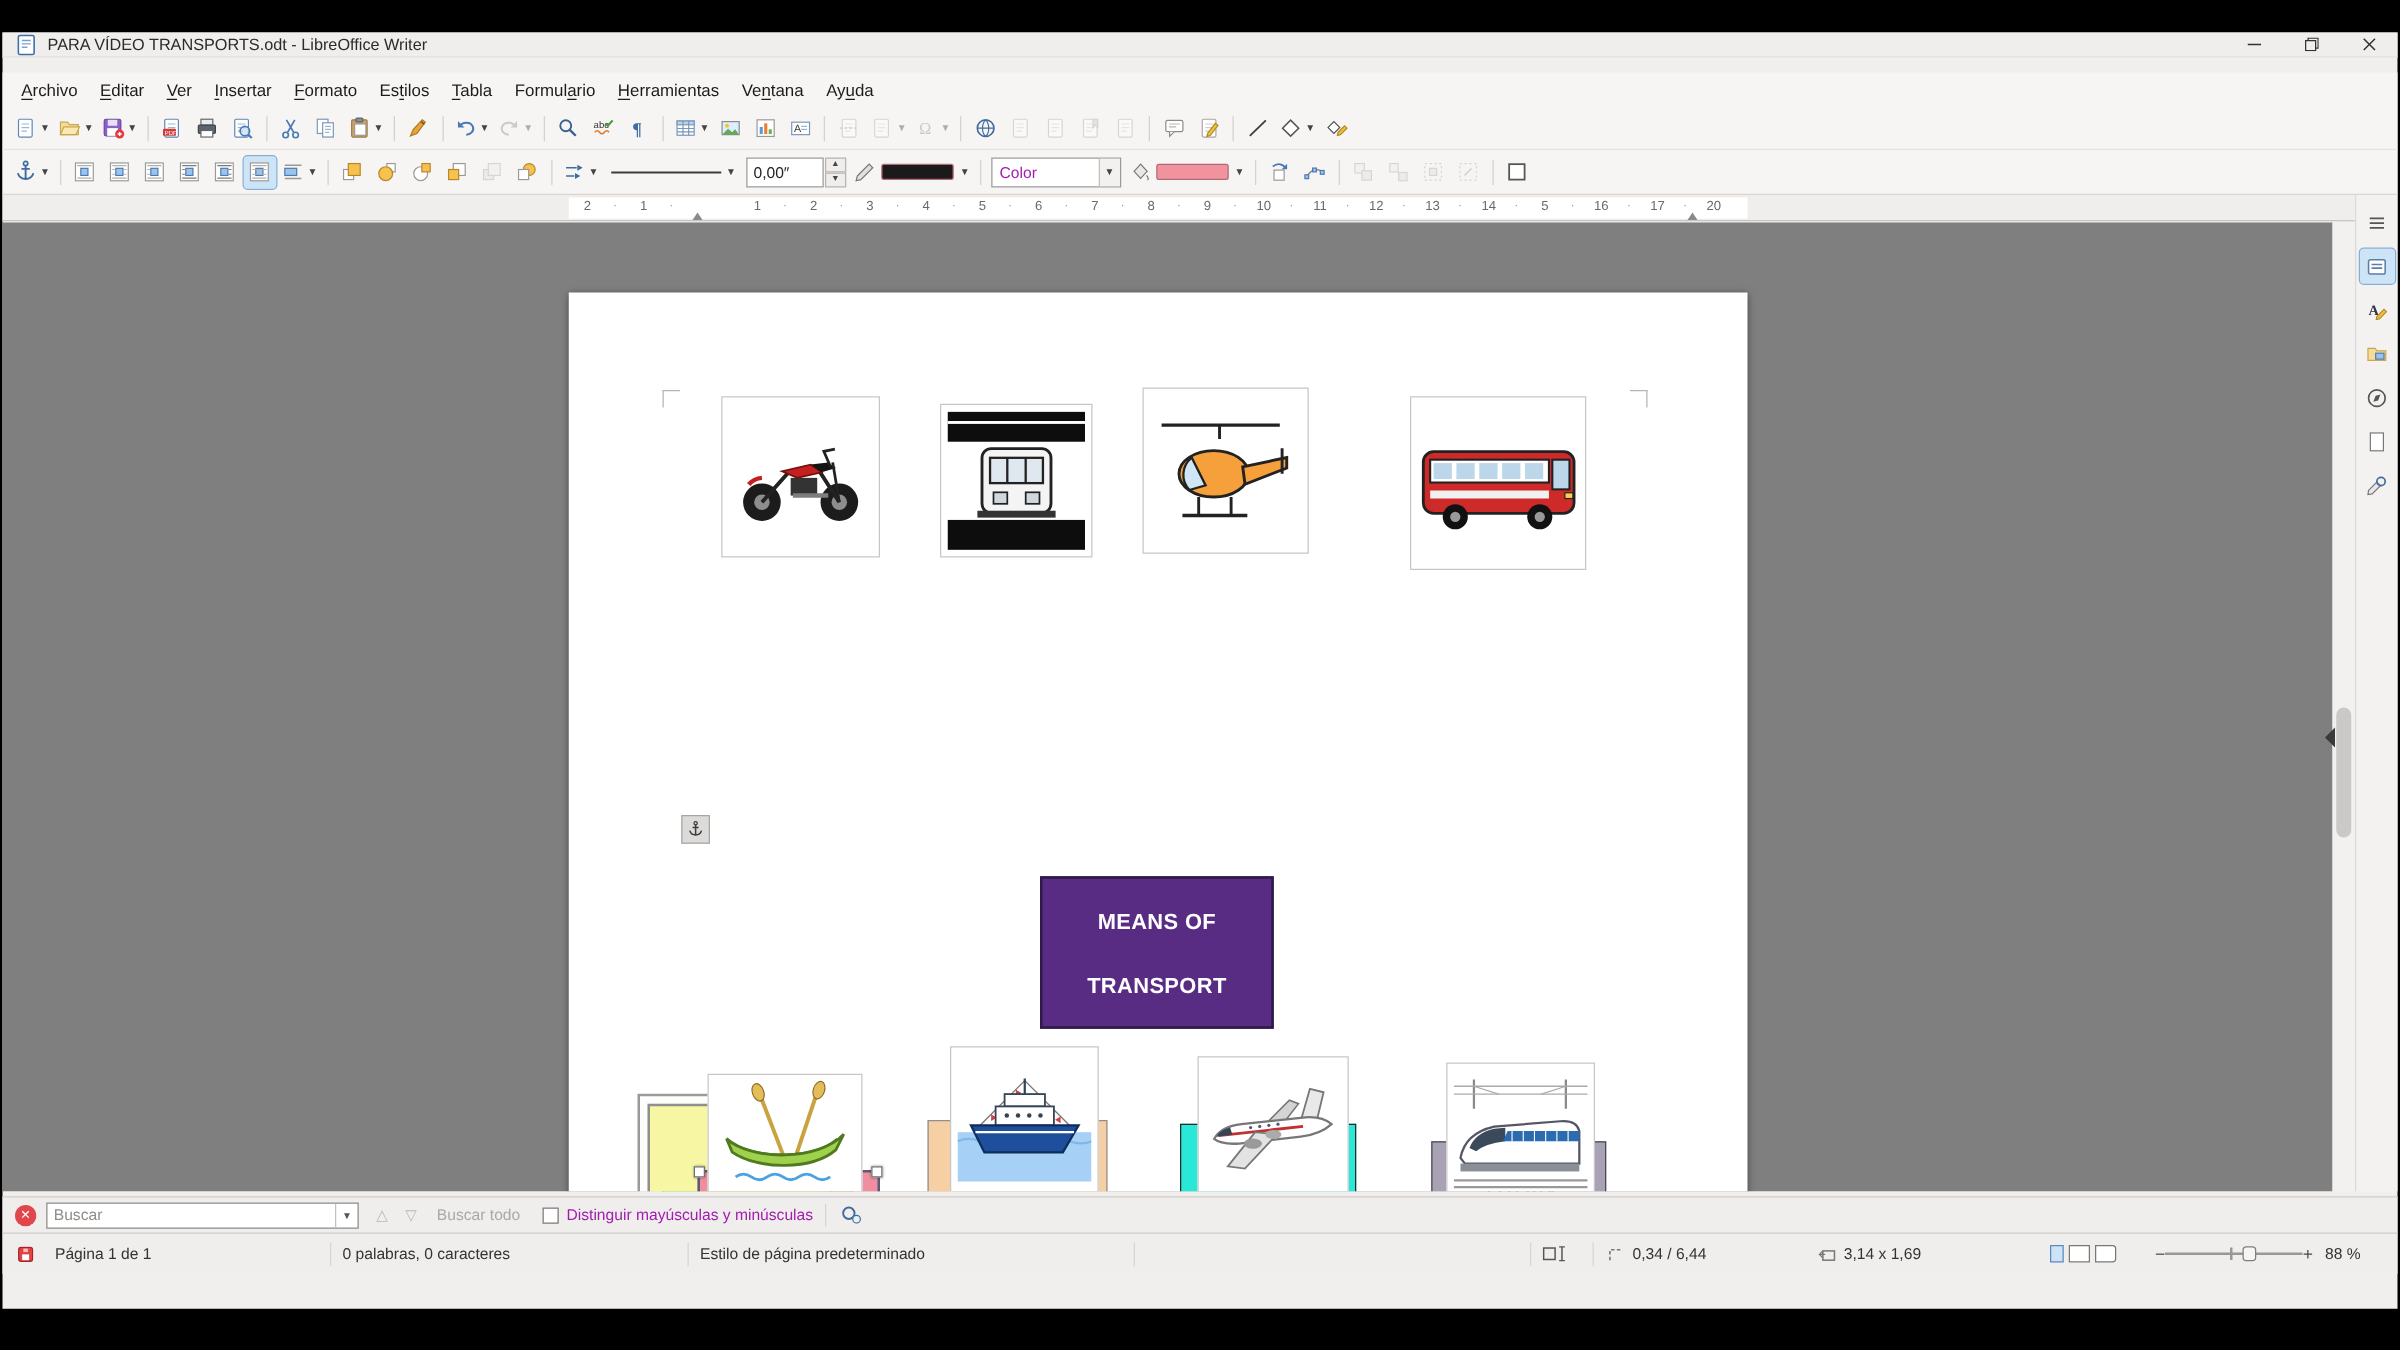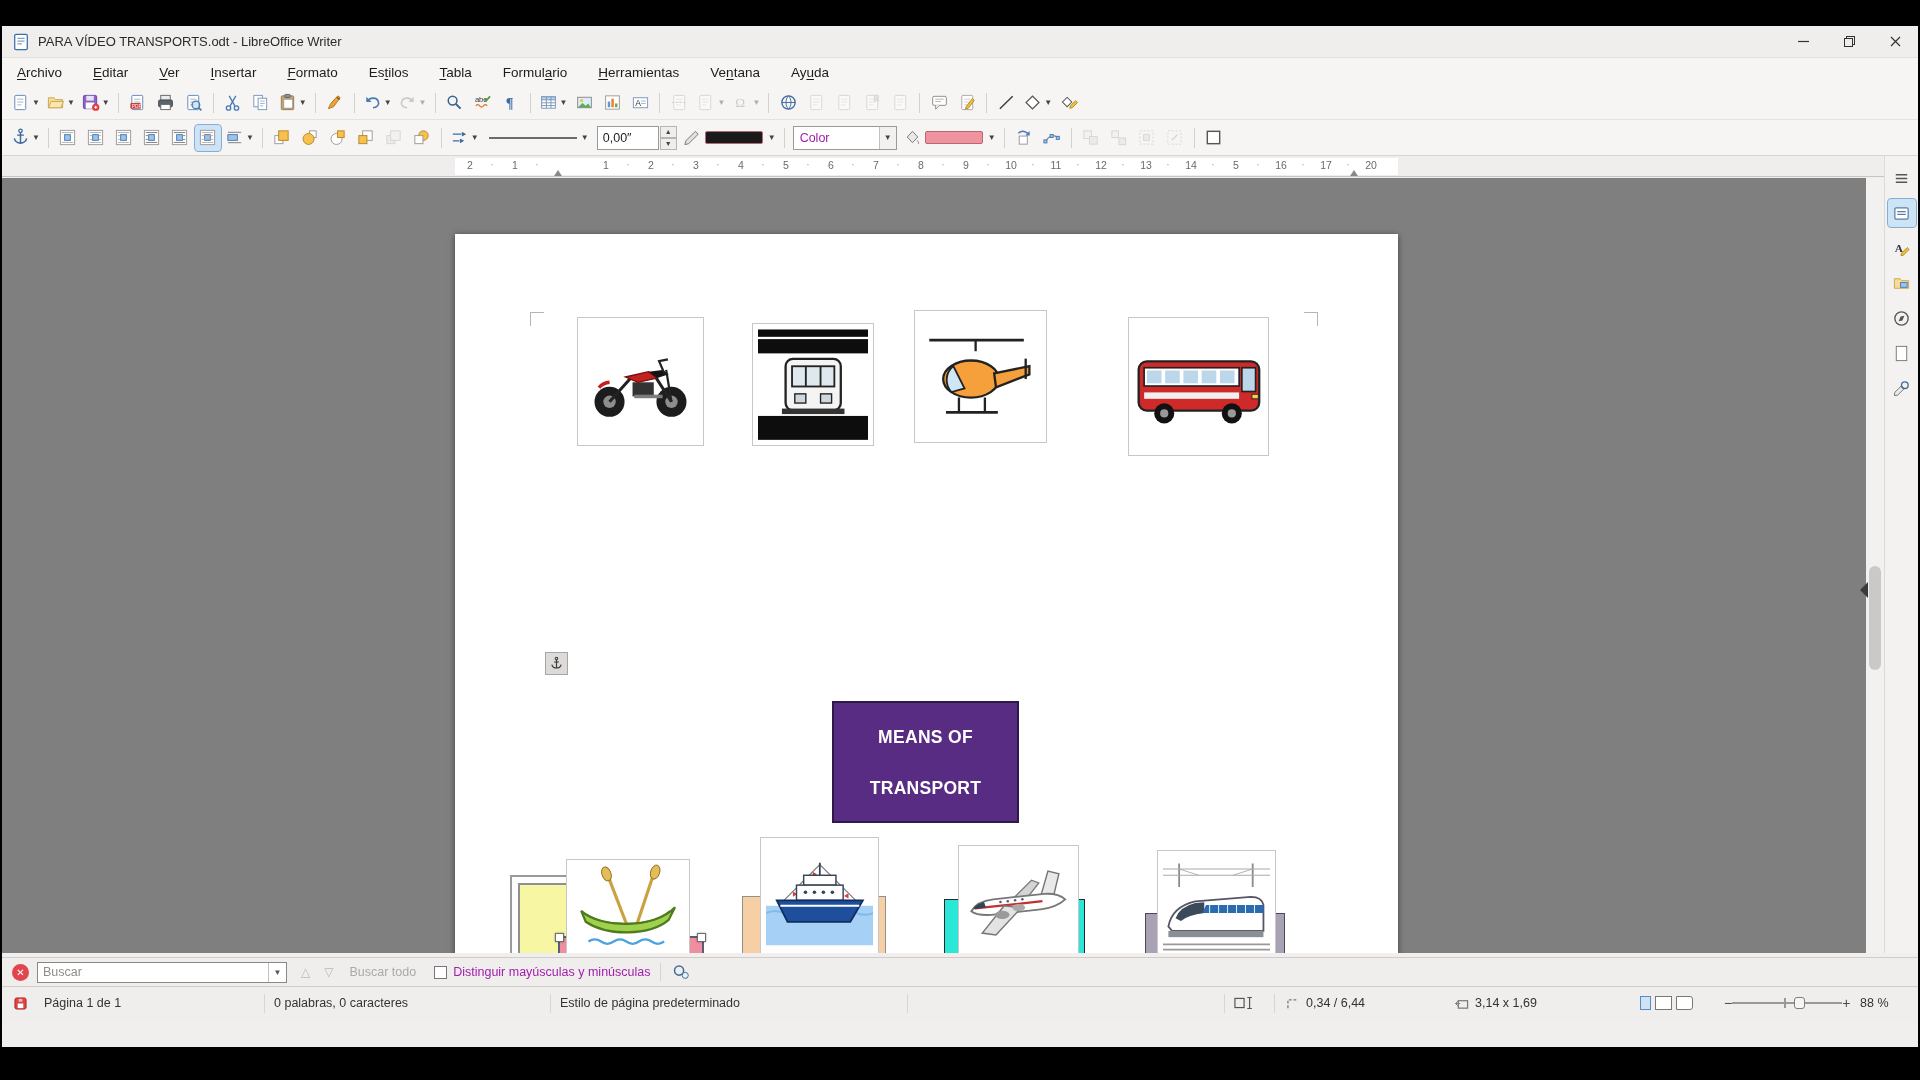--- a/index.html
+++ b/index.html
@@ -2,32 +2,32 @@
 <html><head>
 <meta charset="utf-8">
 <style>
   * { margin:0; padding:0; box-sizing:border-box; }
   html,body { width:1920px; height:1080px; overflow:hidden; background:#000;
     font-family:"Liberation Sans","DejaVu Sans",sans-serif; }
   #screen { position:relative; width:1920px; height:1080px; background:#000; }
   #window { position:absolute; left:2px; right:2px; top:26px; bottom:33px; background:#f1efee; }
 
   
-  #titlebar { position:absolute; left:0; right:0; top:0; height:32px; background:#f0eeec;
+  #titlebar { position:absolute; left:0; right:0; top:0; height:20px; background:#f0eeec;
     border-bottom:1px solid #e2dfdc; display:flex; align-items:center; }
   #titlebar .app-icon { margin-left:10px; width:18px; height:18px; }
   #titlebar .title { margin-left:8px; font-size:13px; color:#2b2b2b; }
   #win-controls { margin-left:auto; display:flex; height:100%; }
   .winbtn { width:46px; height:100%; display:flex; align-items:center; justify-content:center;
     font-size:13px; color:#333; }
   .winbtn svg { display:block; }
 
   
   #menubar { position:absolute; left:0; right:0; top:32px; height:28px; background:#f7f5f4;
-    display:flex; align-items:center; padding-left:6px;gap:13px; }
+    display:flex; align-items:center; padding-left:6px; }
   .menu-item { padding:4px 9px; font-size:13.5px; color:#1c1c1c; border-radius:2px; cursor:default; }
   .menu-item u { text-decoration:underline; text-underline-offset:2px; }
 
   
   .toolbar { position:absolute; left:0; right:0; display:flex; align-items:center;
     background:#f7f5f4; padding-left:6px; }
   #toolbar1 { top:60px; height:34px; border-bottom:1px solid #e6e2de; }
   #toolbar2 { top:94px; height:36px; border-bottom:1px solid #d9d5d1; }
   .tbtn { position:relative; height:26px; min-width:26px; display:flex; align-items:center;
     justify-content:center; border-radius:3px; margin:0 1px; padding:0 2px; }

